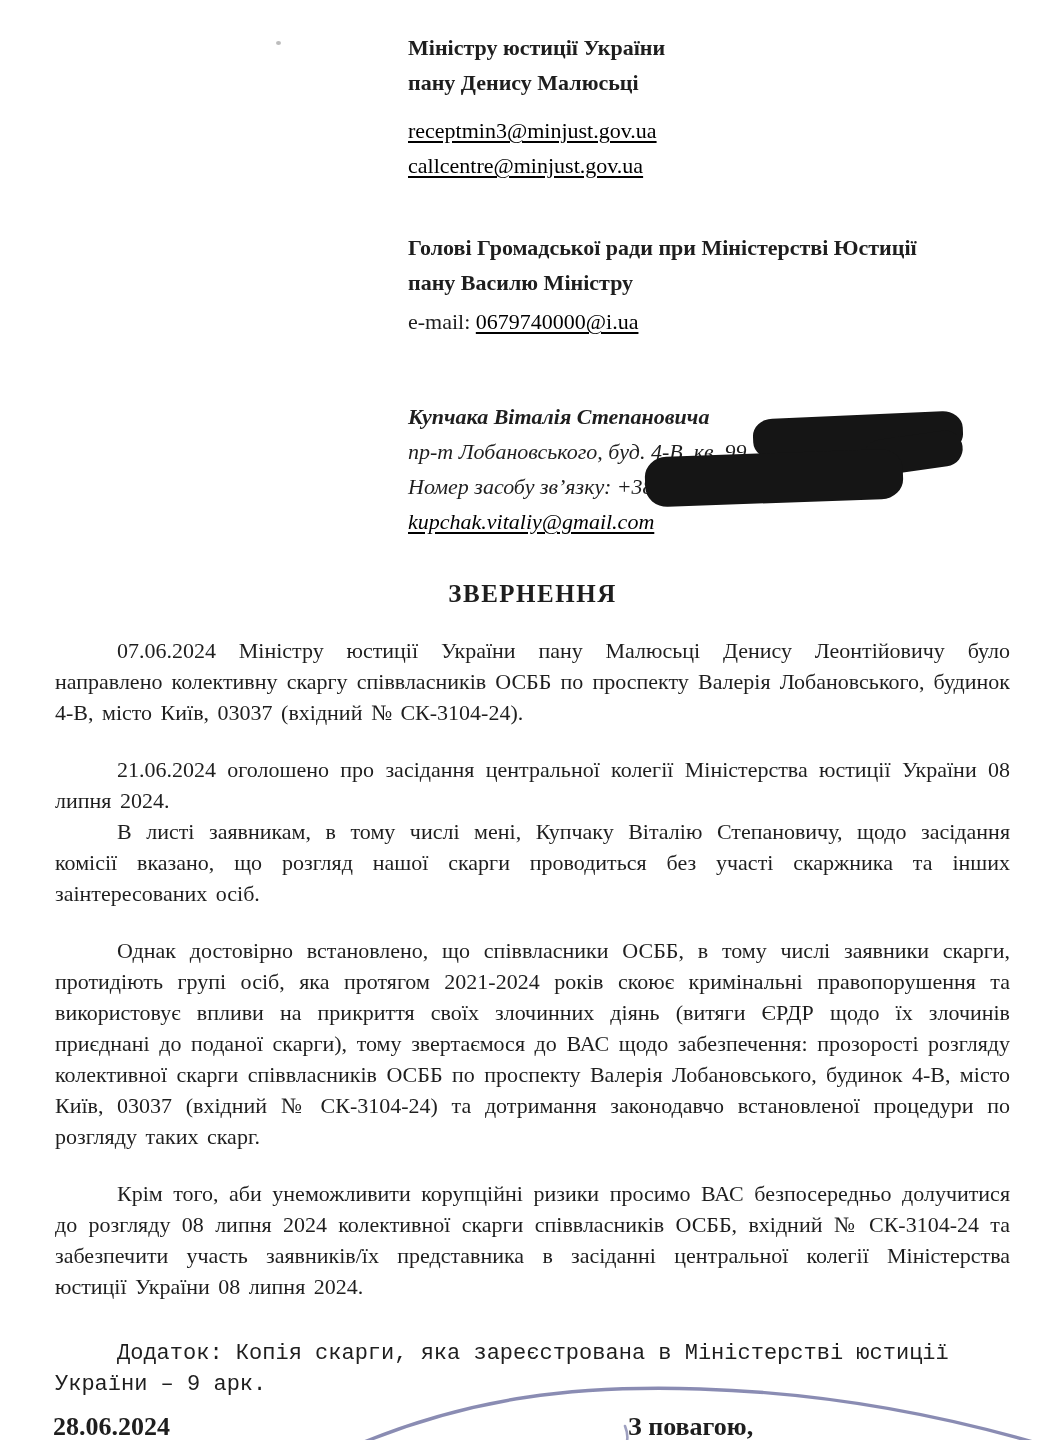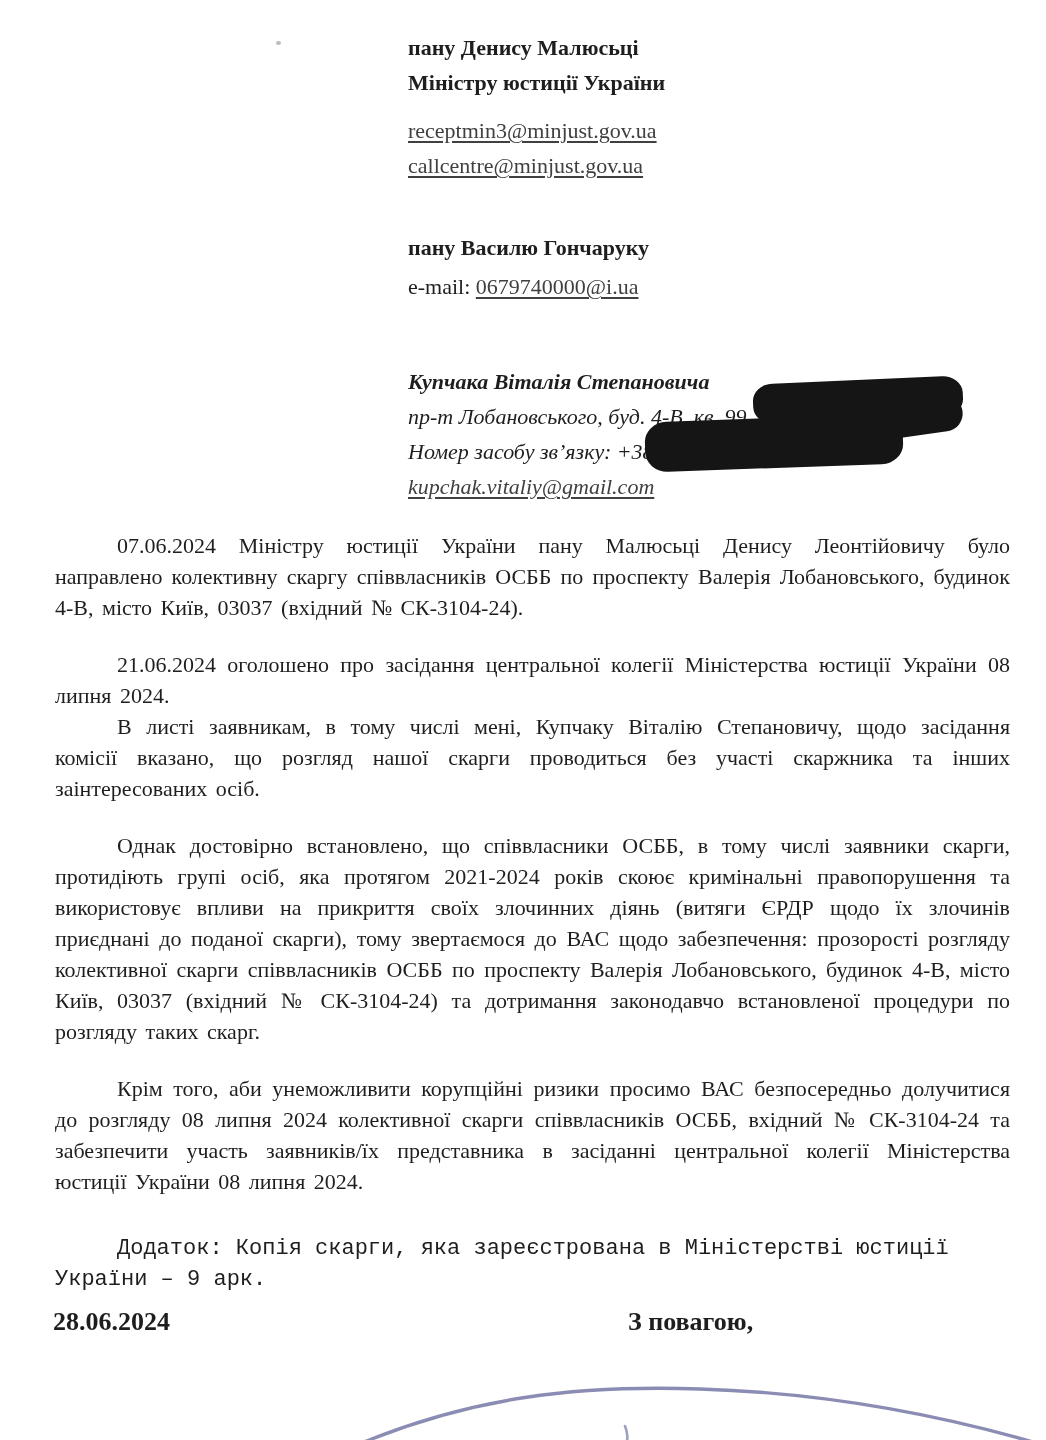--- a/index.html
+++ b/index.html
@@ -14,21 +14,21 @@
     box-sizing:border-box;
     padding:30px 36px 0 55px;
   }
   .address-block {
     margin-left:353px;
     font-size:22px;
     line-height:35px;
   }
   .address-block p { margin:0; white-space:nowrap; }
   .bold { font-weight:bold; }
-  .u { text-decoration:underline; text-underline-offset:3px; color:#404040; }
+  .u { text-decoration:underline; text-underline-offset:3px; color:#000000; }
   .email-group { margin-top:13px; }
   .email-group p { color:#3a3a3a; }
   .block-2 { margin-top:47px; }
   .block-2 .email-line { margin-top:4px; }
   .block-3 { margin-top:60px; position:relative;font-style:italic; }
   .redaction {
     position:absolute;
     background:#151515;
     pointer-events:none;
   }
@@ -85,43 +85,45 @@
   }
 </style>
 </head>
 <body>
 
 <div class="page">
 
   <div class="scan-speck"></div>
 
   <div class="address-block block-1">
+    <p class="bold">Міністру юстиції України</p>
     <p class="bold">пану Денису Малюсьці</p>
-    <p class="bold">Міністру юстиції України</p>
     <div class="email-group">
       <p><span class="u">receptmin3@minjust.gov.ua</span></p>
       <p><span class="u">callcentre@minjust.gov.ua</span></p>
     </div>
   </div>
 
   <div class="address-block block-2">
-    <p class="bold">пану Василю Гончаруку</p>
+    <p class="bold">Голові Громадської ради при Міністерстві Юстиції</p>
+    <p class="bold">пану Василю Міністру</p>
     <p class="email-line"><span>e-mail: </span><span class="u">0679740000@i.ua</span></p>
   </div>
 
   <div class="address-block block-3">
     <p class="bold">Купчака Віталія Степановича</p>
     <p>пр-т Лобановського, буд. 4-В, кв. 99, м. Київ, 03037.</p>
     <p><span>Номер засобу зв’язку: </span><span>+38 0</span></p>
     <p><span class="u">kupchak.vitaliy@gmail.com</span></p>
     <div class="redaction blob-a"></div>
     <div class="redaction blob-c"></div>
     <div class="redaction blob-b"></div>
   </div>
 
+  <h1 class="doc-title">ЗВЕРНЕННЯ</h1>
 
   <p class="para">07.06.2024 Міністру юстиції України пану Малюсьці Денису Леонтійовичу було направлено колективну скаргу співвласників ОСББ по проспекту Валерія Лобановського, будинок 4-В, місто Київ, 03037 (вхідний № СК-3104-24).</p>
   <p class="para">21.06.2024 оголошено про засідання центральної колегії Міністерства юстиції України 08 липня 2024.</p>
   <p class="para tight">В листі заявникам, в тому числі мені, Купчаку Віталію Степановичу, щодо засідання комісії вказано, що розгляд нашої скарги проводиться без участі скаржника та інших заінтересованих осіб.</p>
   <p class="para">Однак  достовірно встановлено, що співвласники ОСББ, в тому числі заявники скарги, протидіють групі осіб, яка протягом 2021-2024 років скоює кримінальні правопорушення та використовує впливи на прикриття своїх злочинних діянь (витяги ЄРДР щодо їх злочинів приєднані до поданої скарги), тому звертаємося до ВАС щодо забезпечення: прозорості розгляду колективної скарги співвласників ОСББ по проспекту Валерія Лобановського, будинок 4-В, місто Київ, 03037 (вхідний № СК-3104-24) та дотримання законодавчо встановленої процедури по розгляду таких скарг.</p>
   <p class="para">Крім того, аби унеможливити корупційні ризики просимо ВАС безпосередньо долучитися до розгляду 08 липня 2024 колективної скарги співвласників ОСББ, вхідний № СК-3104-24 та забезпечити участь заявників/їх представника в засіданні центральної колегії Міністерства юстиції України 08 липня 2024.</p>
 
   <p class="attachment">Додаток: Копія скарги, яка зареєстрована в Міністерстві юстиції України – 9 арк.</p>
 
   <div class="footer-row">

